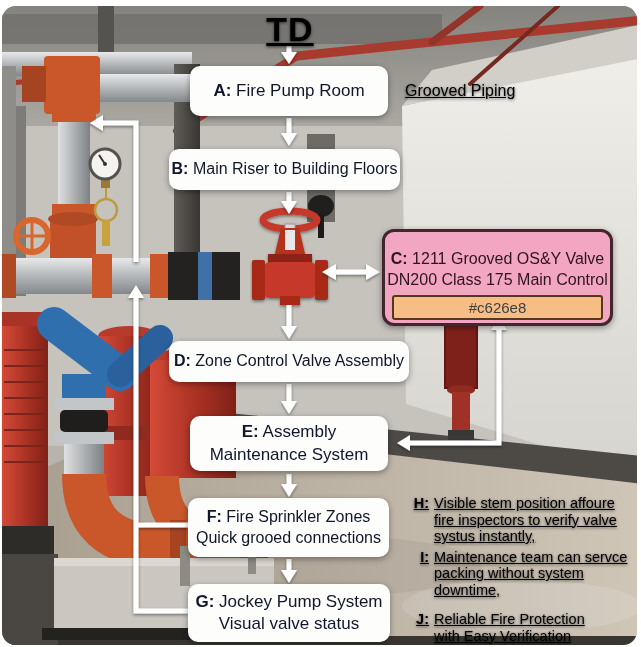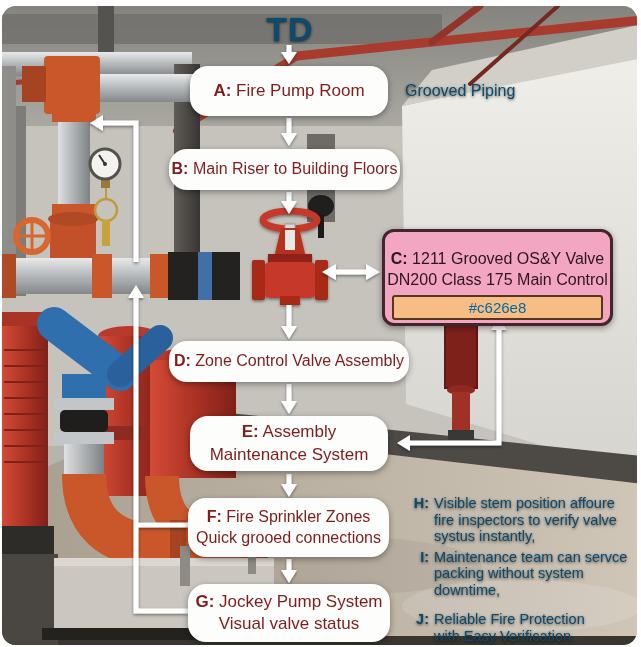--- a/index.html
+++ b/index.html
@@ -1,29 +1,29 @@
 <!DOCTYPE html>
 <html><head>
 <meta charset="utf-8">
 <style>
   html,body{margin:0;padding:0;background:#ffffff;}
   body{width:641px;height:647px;position:relative;font-family:"Liberation Sans",sans-serif;}
   .frame{position:absolute;left:2px;top:6px;right:4px;bottom:2px;border-radius:14px;overflow:hidden;background:#b7b4ae;}
   .layer{position:absolute;left:0;top:0;width:641px;height:647px;}
   svg{display:block;}
   
-  .node{position:absolute;background:#fdfdfc;border-radius:18px;box-shadow:0 2px 6px rgba(0,0,0,.38);
+  .node{position:absolute;background:#fdfdfc;border-radius:10px;box-shadow:0 2px 6px rgba(0,0,0,.38);
         display:flex;flex-direction:column;align-items:center;justify-content:center;
-        color:#7f1d1d;font-size:16px;line-height:1.3;text-align:center;white-space:nowrap;}
+        color:#0f172a;font-size:16px;line-height:1.3;text-align:center;white-space:nowrap;}
   .node b{font-weight:bold;}
   .node-c{border:3px solid #41262f;border-radius:12px;box-shadow:0 2px 6px rgba(0,0,0,.4);
           font-size:16px;color:#2e1420;padding-top:14px;}
   .swatch{margin-top:5px;border:2px solid #54381e;border-radius:3px;width:207px;height:21px;
-          display:flex;align-items:center;justify-content:center;font-size:15px;color:#0369a1;}
-  .overlay-text{position:absolute;color:#0c4a6e;text-shadow:0 1px 3px rgba(0,0,0,.65);}
+          display:flex;align-items:center;justify-content:center;font-size:15px;color:#404040;}
+  .overlay-text{position:absolute;color:#000000;text-shadow:0 1px 3px rgba(0,0,0,.65);text-decoration:underline;}
   .td-title{left:250px;top:4px;width:76px;text-align:center;font-size:34px;font-weight:bold;letter-spacing:1px;}
   .caption{left:403px;top:76px;font-size:16px;}
   .notes{left:406px;top:489px;width:232px;font-size:14.5px;line-height:16.5px;}
   .note{display:flex;margin-bottom:4px;}
   .note-i{margin-bottom:13px;}
   .note .np{flex:none;width:21px;text-align:right;font-weight:bold;margin-right:5px;}
   .note .nb span{display:block;}
 </style>
 </head>
 <body>

